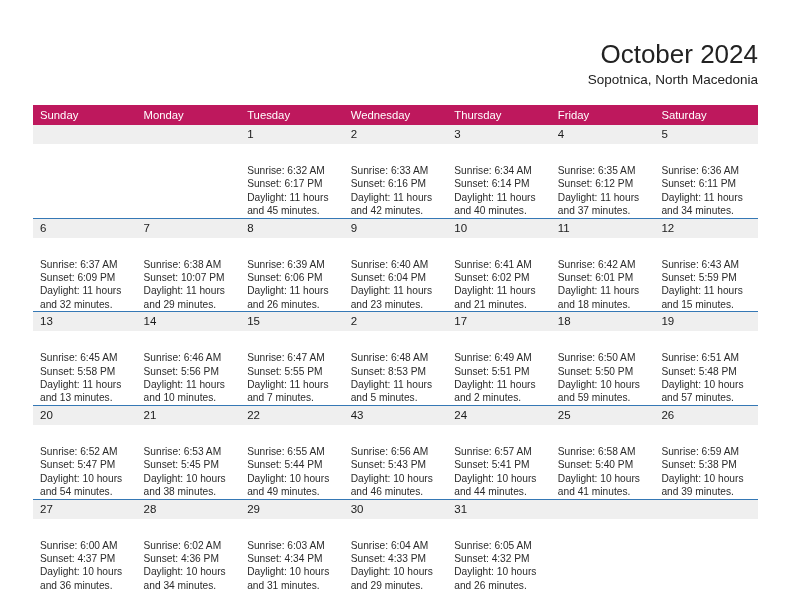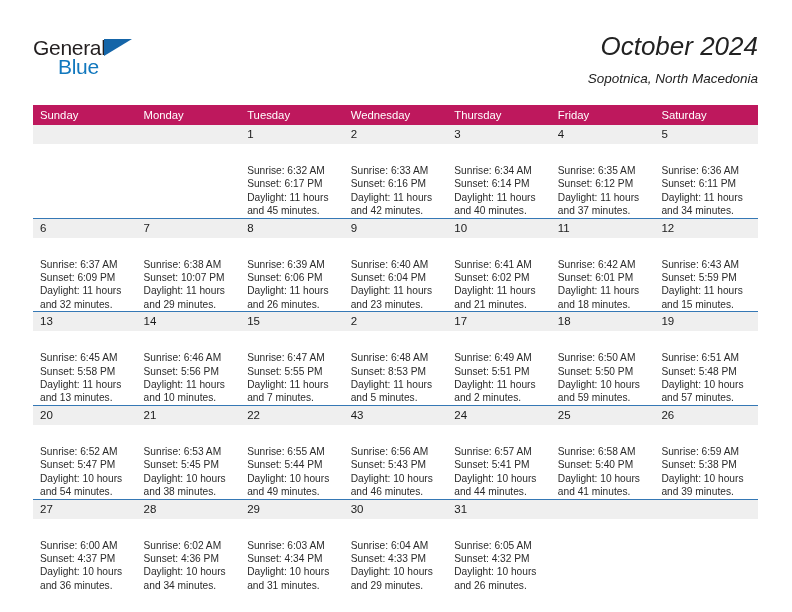--- a/index.html
+++ b/index.html
@@ -60,36 +60,35 @@
     top: 3px;
     width: 0;
     height: 0;
     border-left: 28px solid #1565a8;
     border-bottom: 17px solid transparent;
   }
 
   .title-block {
     position: absolute;
     right: 0;
-    top: 4px;
+    top: 12px;
     text-align: right;
-    font-style: italic;
   }
   .cal-title {
     font-size: 26px;
     color: #222222;
     line-height: 1.15;
     white-space: nowrap;
     font-weight: normal;
     margin: 0;
   }
   .cal-sub {
     font-size: 13.5px;
     color: #222222;
-    margin-top: 9px;
+    margin-top: 2px;
     white-space: nowrap;
   }
 
   
   .cal {
     position: absolute;
     left: 33px;
     top: 105px;
     width: 725px;
     border-collapse: collapse;
@@ -137,25 +136,20 @@
     white-space: nowrap;
   }
 </style>
 </head>
 <body>
 
 <div class="page">
 
   <div class="top">
 
-    <div class="brand">
-      <span class="brand-general">General</span>
-      <span class="brand-flag"></span>
-      <span class="brand-blue">Blue</span>
-    </div>
 
     <div class="title-block">
       <div class="cal-title">October 2024</div>
       <div class="cal-sub">Sopotnica, North Macedonia</div>
     </div>
 
   </div>
 
   <table class="cal">
     <thead>

